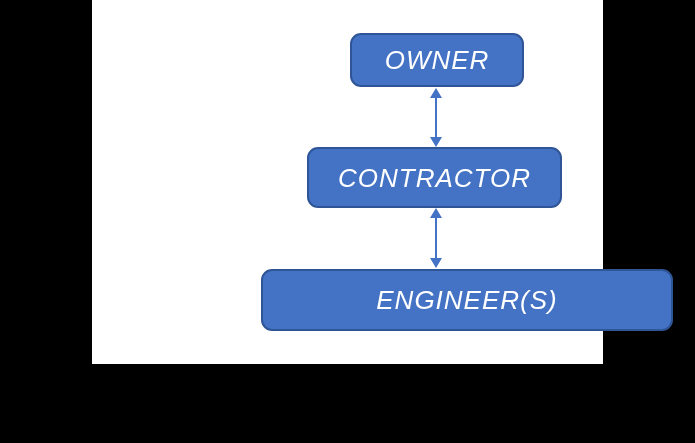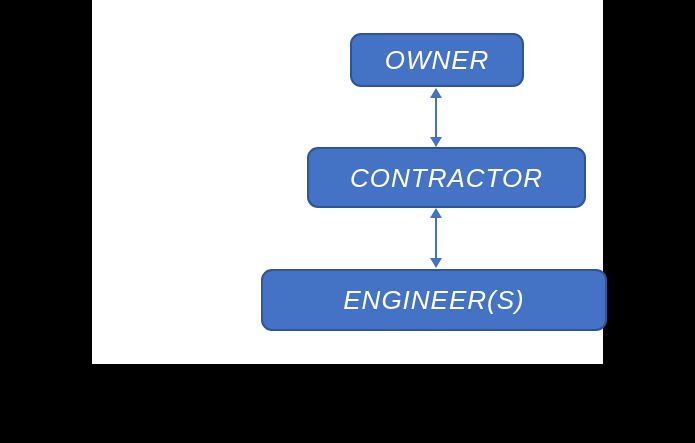--- a/index.html
+++ b/index.html
@@ -35,22 +35,22 @@
     color: var(--node-text, #fff);
     display: flex;
     align-items: center;
     justify-content: center;
     font-size: 26px;
     letter-spacing: 1px;
     line-height: 1;
     white-space: nowrap;
   }
   .node-owner      { left: 258px; top: 33px;  width: 174px; height: 54px; }
-  .node-contractor { left: 215px; top: 147px; width: 279px; height: 61px; }
-  .node-engineers  { left: 169px; top: 269px; width: 346px; height: 62px; }
+  .node-contractor { left: 215px; top: 147px; width: 255px; height: 61px; }
+  .node-engineers  { left: 169px; top: 269px; width: 412px; height: 62px; }
 
   .arrow {
     position: absolute;
     width: 14px;
   }
   .arrow-1 { left: 337px; top: 88px;  height: 59px; }
   .arrow-2 { left: 337px; top: 208px; height: 60px; }
   .arrow .shaft {
     position: absolute;
     left: 50%;

